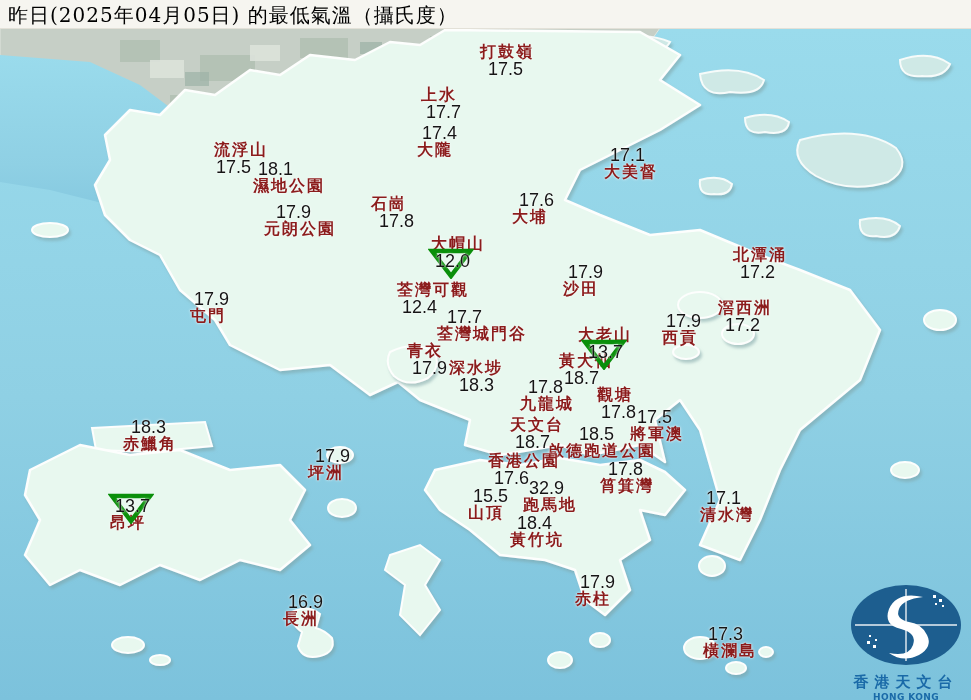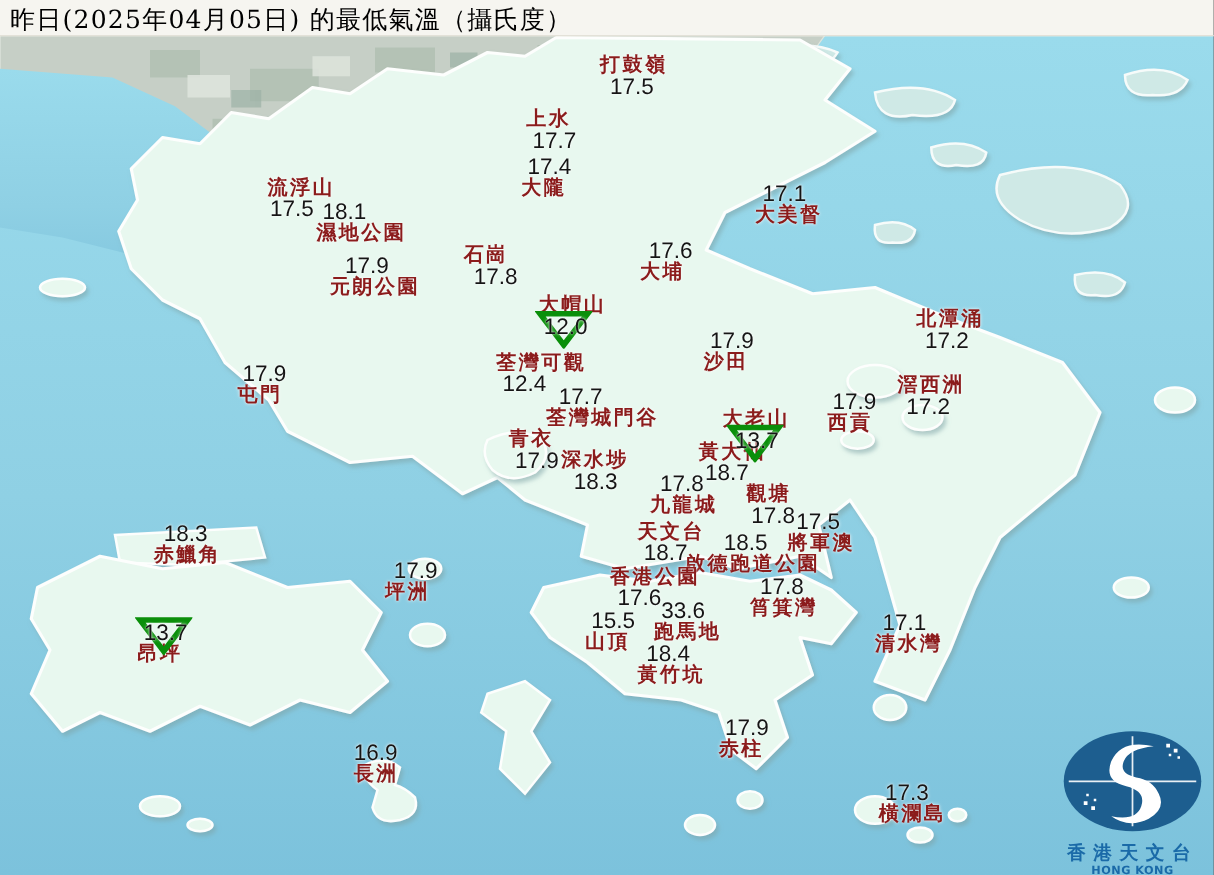--- a/index.html
+++ b/index.html
@@ -243,21 +243,21 @@
       </div>
       <div class="station" style="left: 600px; top: 460px;">
         <div class="val" style="margin-left:8px"><span>17.8</span></div>
         <div class="nm">筲箕灣</div>
       </div>
       <div class="station" style="left: 468px; top: 487px;">
         <div class="val" style="margin-left:5px"><span>15.5</span></div>
         <div class="nm">山頂</div>
       </div>
       <div class="station" style="left: 523px; top: 479px;">
-        <div class="val" style="margin-left:6px"><span>33.6</span></div>
+        <div class="val" style="margin-left:6px"><span>32.9</span></div>
         <div class="nm">跑馬地</div>
       </div>
       <div class="station" style="left: 510px; top: 514px;">
         <div class="val" style="margin-left:7px"><span>18.4</span></div>
         <div class="nm">黃竹坑</div>
       </div>
       <div class="station" style="left: 700px; top: 489px;">
         <div class="val" style="margin-left:6px"><span>17.1</span></div>
         <div class="nm">清水灣</div>
       </div>
@@ -265,21 +265,21 @@
         <div class="val" style="margin-left:5px"><svg class="tri" width="46" height="32" viewBox="0 0 46 32">
             <polygon points="4,4 42,4 23,29" fill="none" stroke="#0a8f0a" stroke-width="4.5" stroke-linejoin="miter"></polygon>
           </svg><span>13.7</span></div>
         <div class="nm">昂坪</div>
       </div>
       <div class="station" style="left: 575px; top: 573px;">
         <div class="val" style="margin-left:5px"><span>17.9</span></div>
         <div class="nm">赤柱</div>
       </div>
       <div class="station" style="left: 283px; top: 593px;">
-        <div class="val" style=""><span>16.9</span></div>
+        <div class="val" style="margin-left:5px"><span>16.9</span></div>
         <div class="nm">長洲</div>
       </div>
       <div class="station" style="left: 703px; top: 625px;">
         <div class="val" style="margin-left:5px"><span>17.3</span></div>
         <div class="nm">橫瀾島</div>
       </div>
     </div>
 
   <div id="logo">
     <svg width="118" height="84" viewBox="0 0 118 84">

